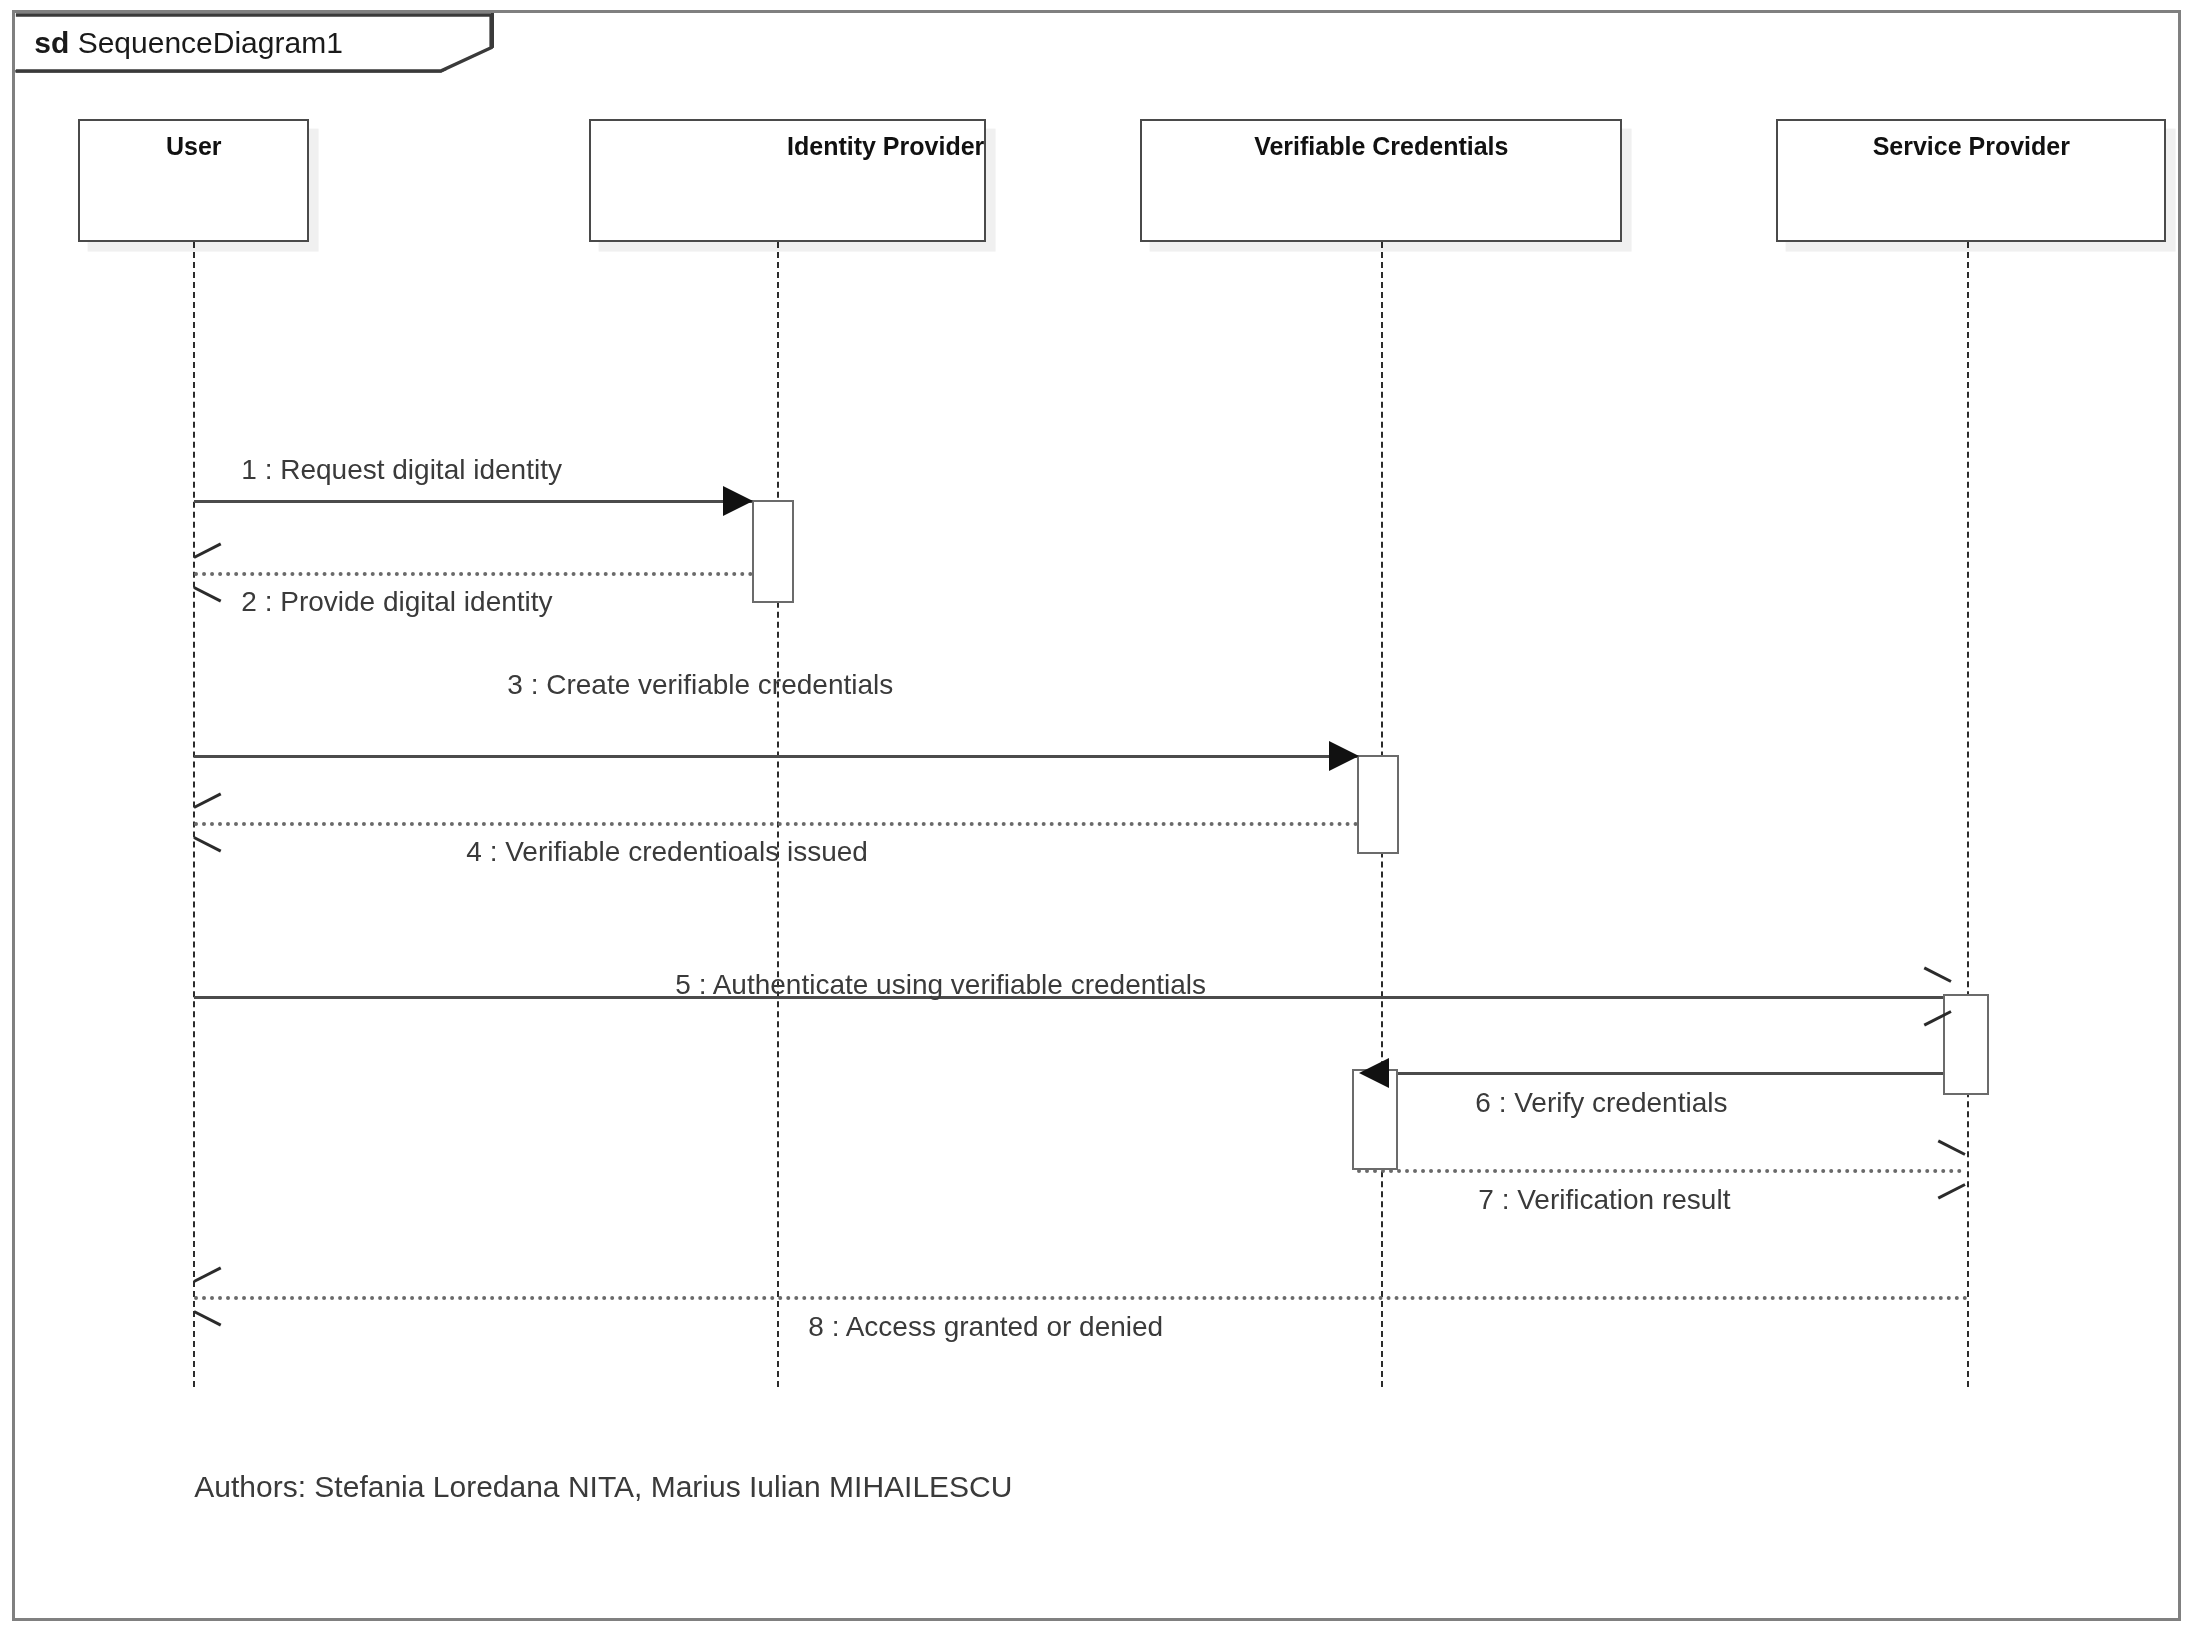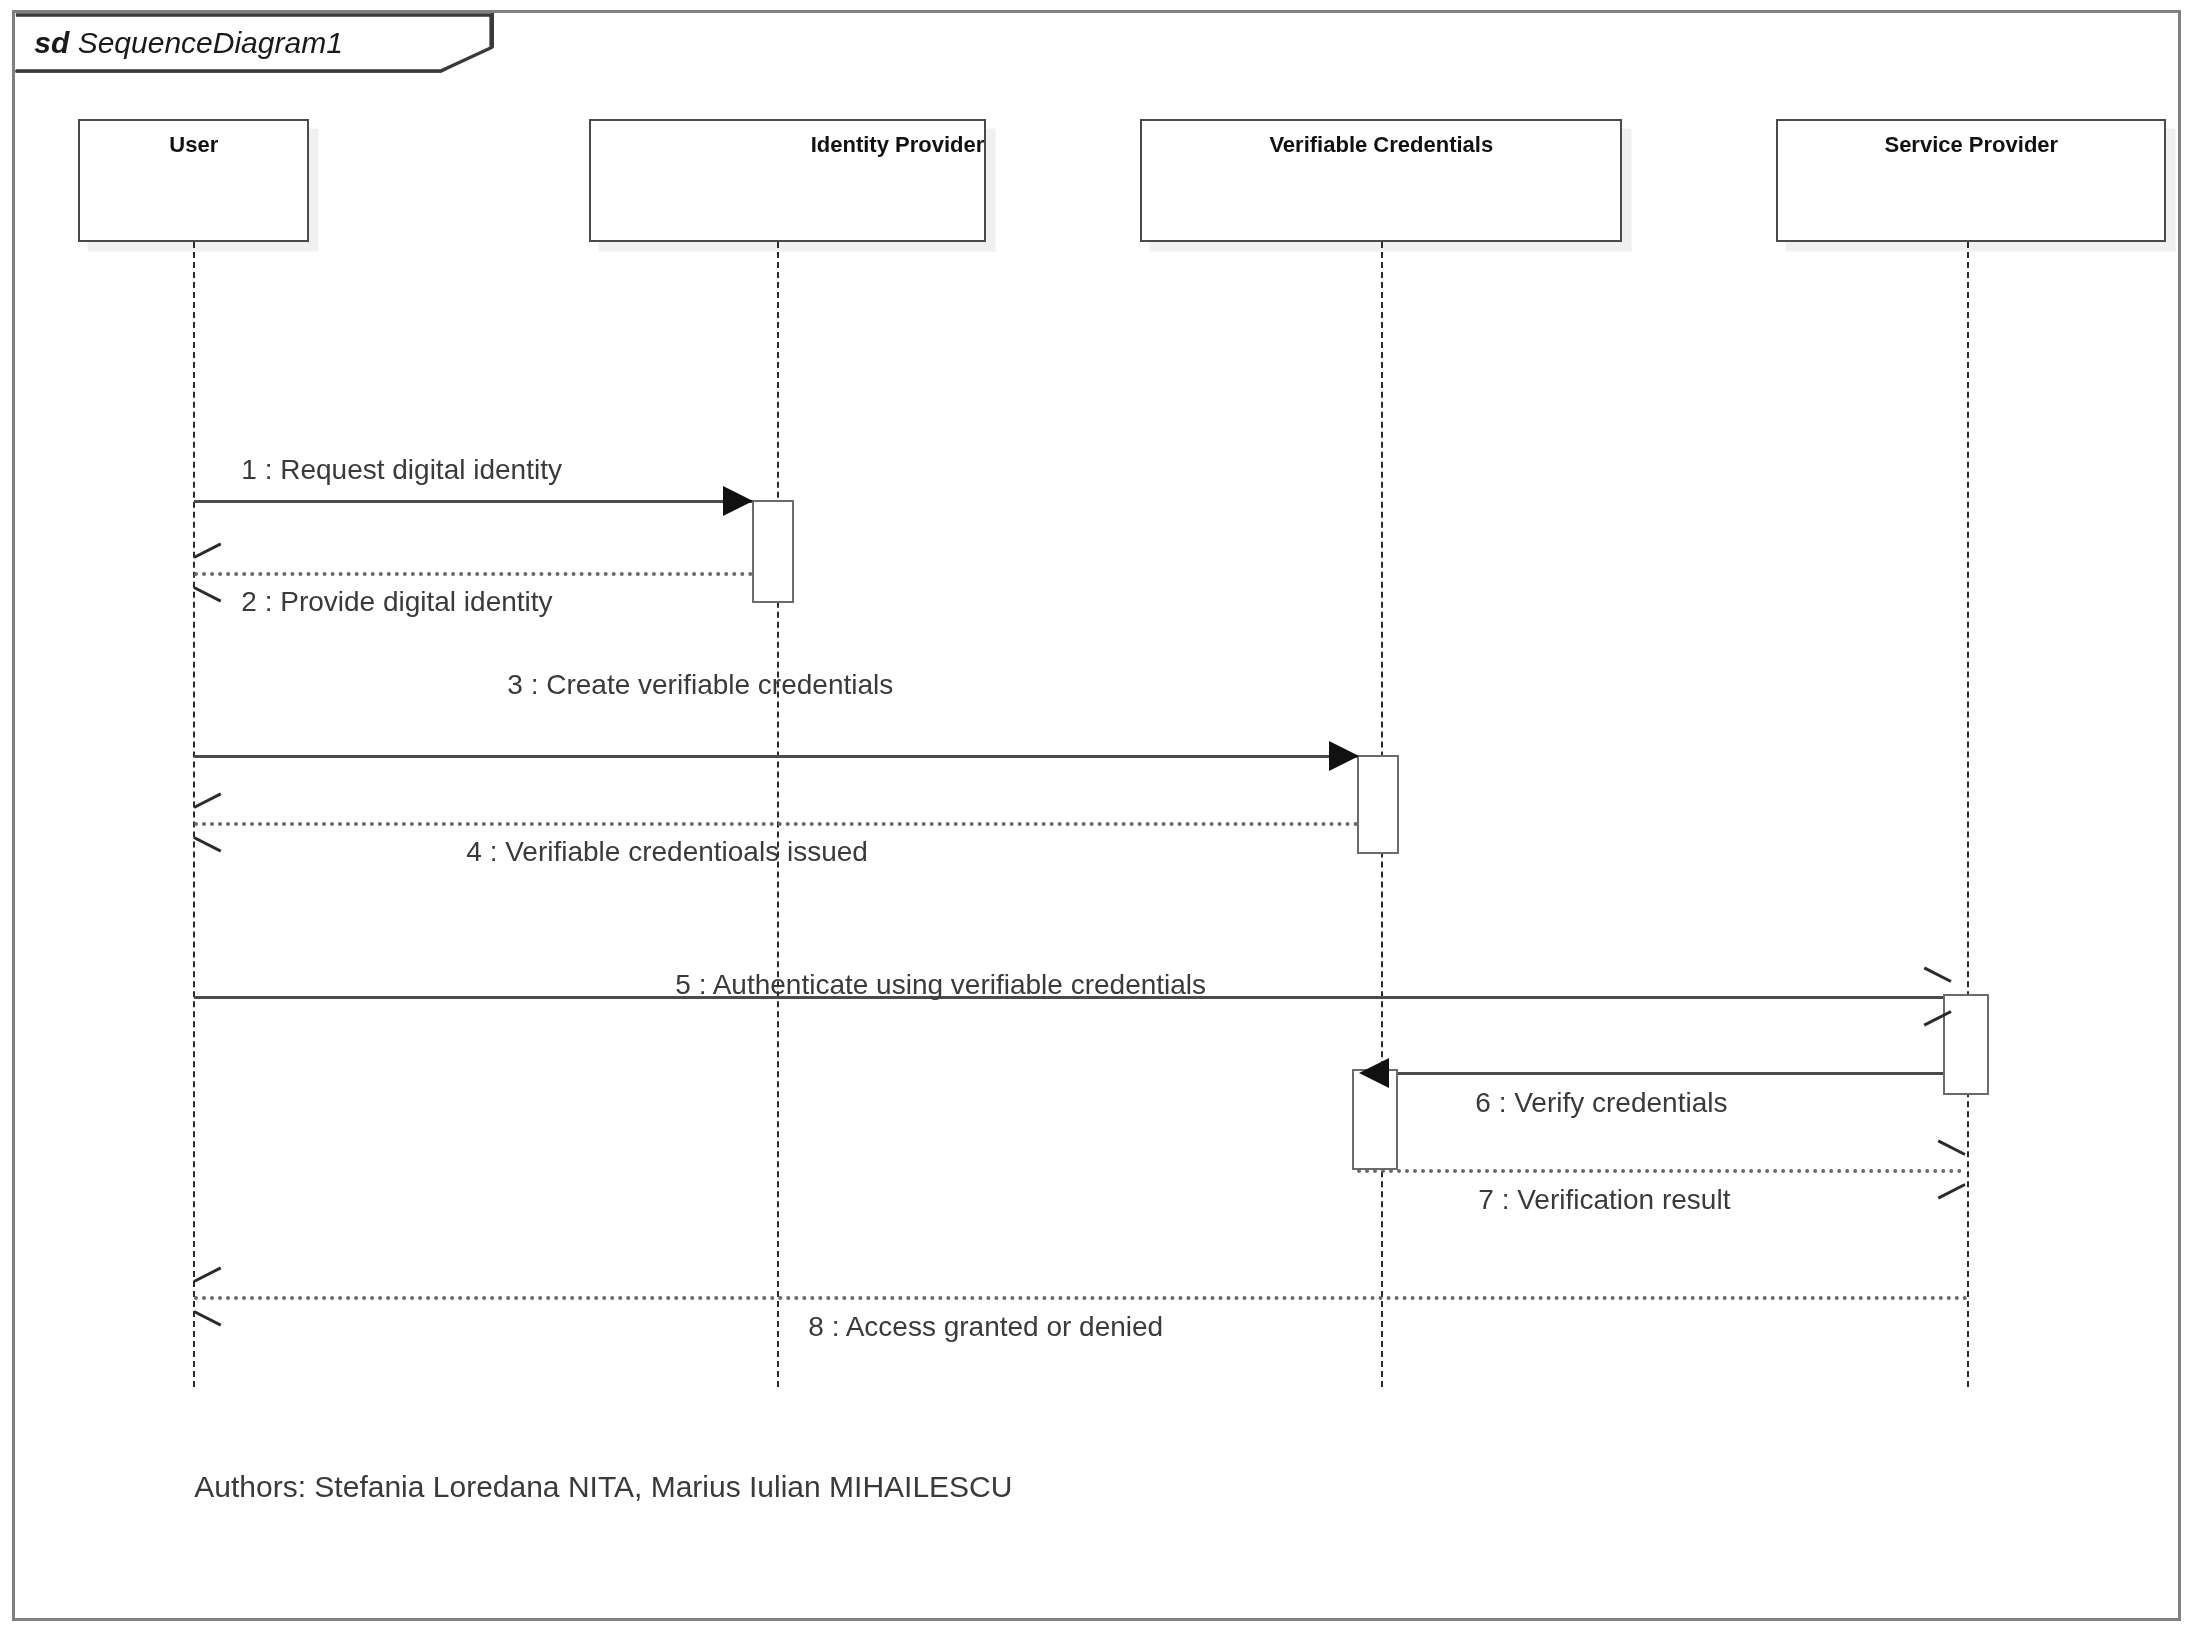--- a/index.html
+++ b/index.html
@@ -28,21 +28,20 @@
   }
 
   
   #frame-tab {
     position: absolute;
     left: 0px;
     top: 0px;
     width: 479px;
     height: 60px;
     box-sizing: border-box;
-    font-style: italic;
   }
   #frame-tab .tab-shape {
     position: absolute;
     inset: 0;
     background: #ffffff;
     border: 3.4px solid #3a3a3a;
     border-top: none;
     border-left: none;
     -webkit-clip-path: polygon(0 0, 100% 0, 100% 58%, 89% 100%, 0 100%);
     clip-path: polygon(0 0, 100% 0, 100% 58%, 89% 100%, 0 100%);
@@ -70,21 +69,21 @@
     position: absolute;
     box-sizing: border-box;
     background: #ffffff;
     border: 2.7px solid #4a4a4a;
     box-shadow: 9.6px 9.6px 0 0 #f0f0f0;
     display: flex;
     align-items: flex-start;
     justify-content: center;
   }
   .lifeline-head .ll-name {
-    font-size: 22px;
+    font-size: 25px;
     font-weight: bold;
     color: #111111;
     padding-top: 11px;
     white-space: nowrap;
   }
   .lifeline-stem {
     position: absolute;
     width: 0;
     border-left: 2.7px dashed #2b2b2b;
   }

